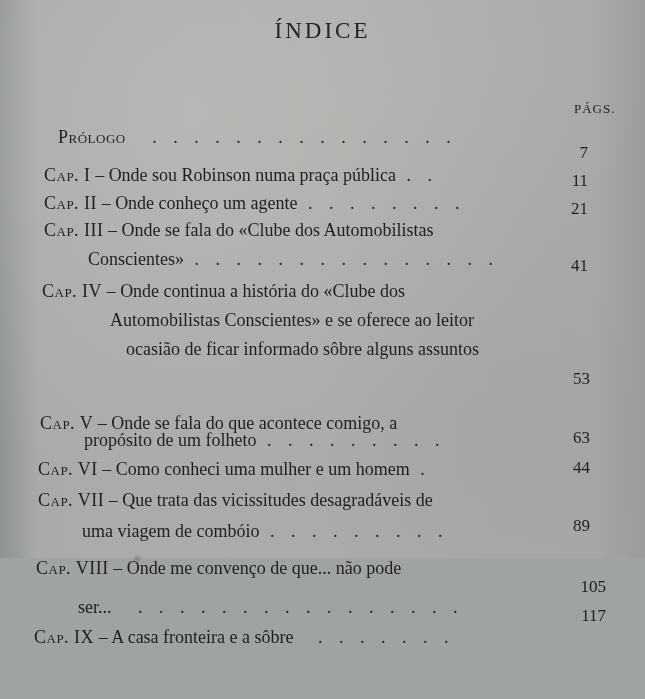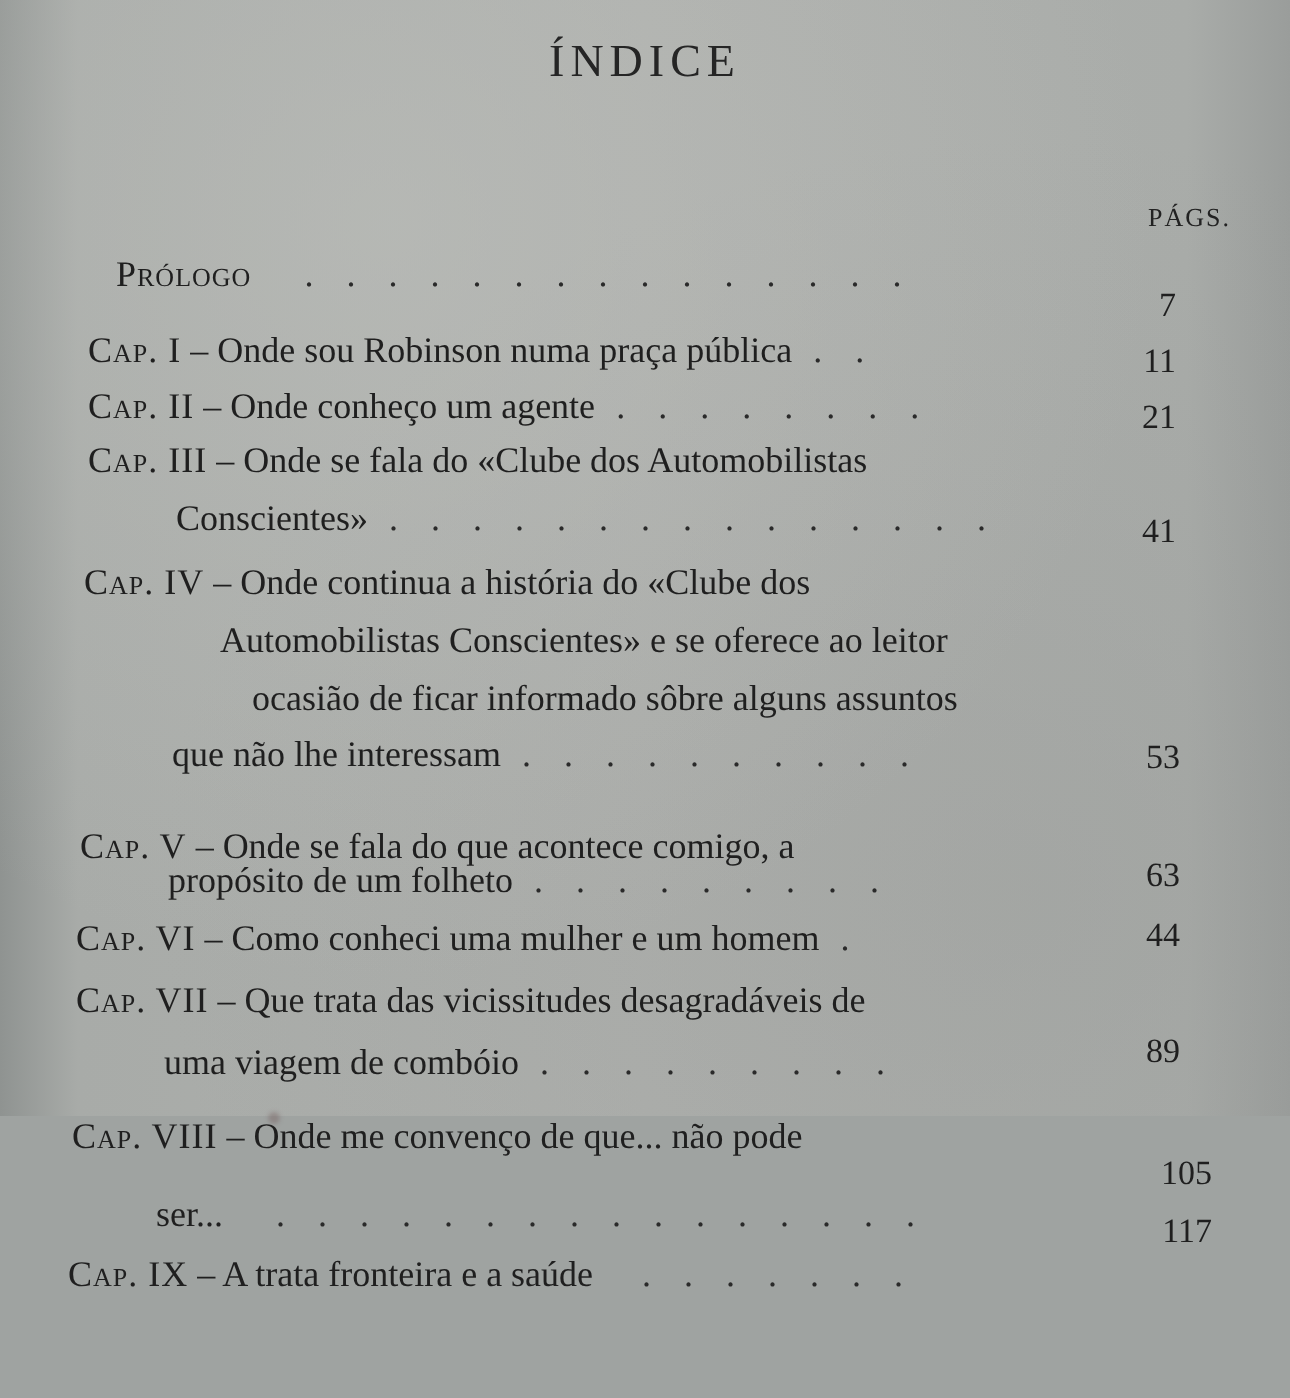--- a/index.html
+++ b/index.html
@@ -101,23 +101,20 @@
   <div class="line" style="top:249px; left:88px;">
     <span>Conscientes»</span><span class="leader"> . . . . . . . . . . . . . . .</span>
   </div>
   <div class="page-num" style="top:256px; left:538px;">41</div>
 
   <div class="line" style="top:281px; left:42px;">
     <span class="cap">Cap. IV</span><span> – Onde continua a história do «Clube dos</span>
   </div>
   <div class="line" style="top:310px; left:86px;margin-left:24px;">Automobilistas Conscientes» e se oferece ao leitor</div>
   <div class="line" style="top:339px; left:86px;margin-left:40px;">ocasião de ficar informado sôbre alguns assuntos</div>
-  <div class="line" style="top:367px; left:86px;">
-    <span>que não lhe interessam</span><span class="leader"> . . . . . . . . . .</span>
-  </div>
   <div class="page-num" style="top:369px; left:540px;">53</div>
 
   <div class="line" style="top:401px; left:40px;margin-top:12px;">
     <span class="cap">Cap. V</span><span> – Onde se fala do que acontece comigo, a</span>
   </div>
   <div class="line" style="top:430px; left:84px;">
     <span>propósito de um folheto</span><span class="leader"> . . . . . . . . .</span>
   </div>
   <div class="page-num" style="top:428px; left:540px;">63</div>
 
@@ -137,17 +134,17 @@
   <div class="smudge" style="top:556px; left:134px;"></div>
   <div class="line" style="top:558px; left:36px;">
     <span class="cap">Cap. VIII</span><span> – Onde me convenço de que... não pode</span>
   </div>
   <div class="line" style="top:597px; left:78px;">
     <span>ser...</span><span class="leader" style="margin-left:16px;"> . . . . . . . . . . . . . . . .</span>
   </div>
   <div class="page-num" style="top:577px; left:556px;">105</div>
 
   <div class="line" style="top:627px; left:34px;">
-    <span class="cap">Cap. IX</span><span> – A trata fronteira e a saúde</span><span class="leader" style="margin-left:14px;"> . . . . . . .</span>
+    <span class="cap">Cap. IX</span><span> – A casa fronteira e a sôbre</span><span class="leader" style="margin-left:14px;"> . . . . . . .</span>
   </div>
   <div class="page-num" style="top:606px; left:556px;">117</div>
 
 </div>
 
 </body></html>

